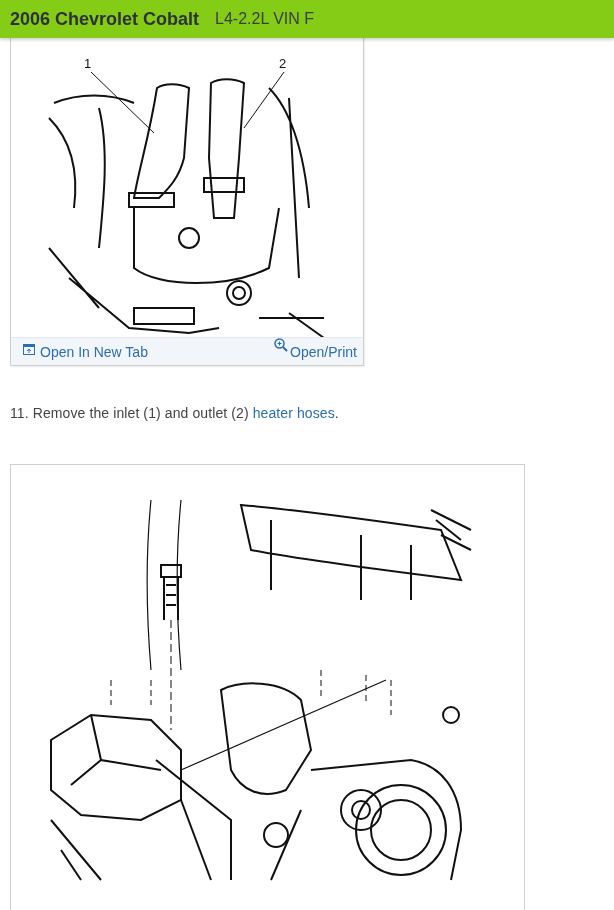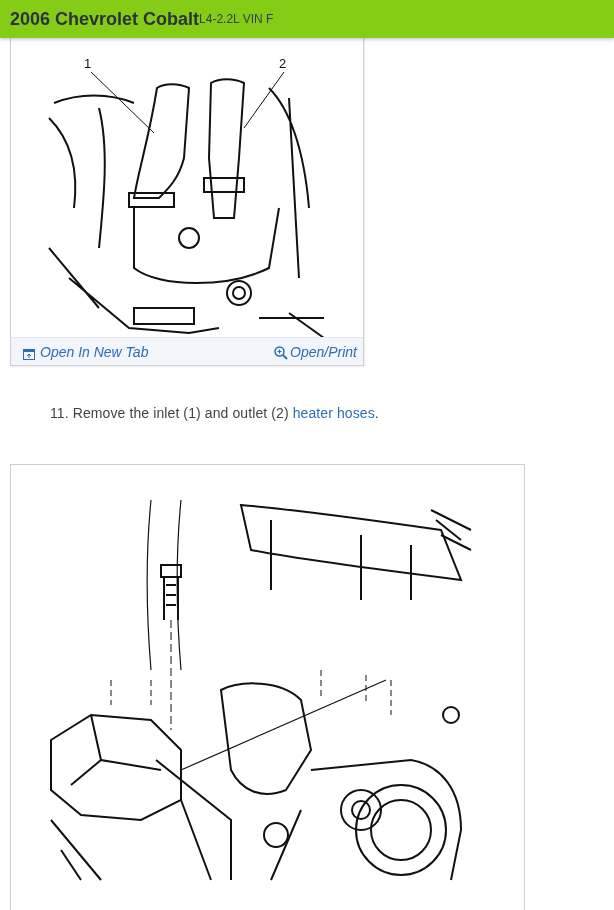--- a/index.html
+++ b/index.html
@@ -11,42 +11,42 @@
     }
     .header {
       position: absolute; left: 0; top: 0; width: 614px; height: 38px;
       background: #84cc16;
       box-shadow: 0 2px 3px rgba(0,0,0,0.18);
       z-index: 5;
       display: flex; align-items: center;
       box-sizing: border-box; padding-left: 10px;
     }
     .header .title { font-size: 18px; font-weight: bold; color: #2d3138; }
-    .header .sub { font-size: 12px; color: #3a3e45; margin-left: 0; }
+    .header .sub { font-size: 16px; color: #3a3e45; margin-left: 16px; }
 
     .figure1 {
       position: absolute; left: 10px; top: 30px; width: 354px; height: 336px;
       border: 1px solid #cfcfcf; border-top: none;
       box-shadow: 1px 1px 2px rgba(0,0,0,0.08);
       background: #fff; box-sizing: border-box;
     }
     .figure1 .art { position: absolute; left: 28px; top: 18px; width: 290px; height: 292px; }
     .fig-footer {
       position: absolute; left: 0; bottom: 0; width: 100%; height: 28px;
       background: #f2f5f9; border-top: 1px solid #e4e8ee;
       display: flex; align-items: center; justify-content: space-between;
       box-sizing: border-box; padding: 0 6px 0 12px;
       font-size: 14px; color: #2c6db3;
     }
-    .fig-footer .link { display: flex; align-items: flex-end; cursor: pointer; font-style: italic; }
+    .fig-footer .link { display: flex; align-items: flex-start; cursor: pointer; }
     .fig-footer svg { margin-right: 5px; }
 
     .step {
       position: absolute; left: 10px; top: 405px;
-      font-size: 14px; color: #444; letter-spacing: 0.1px; margin-left: 40px;
+      font-size: 14px; color: #444; letter-spacing: 0.1px;
     }
     .step a { color: #2c6db3; text-decoration: none; }
 
     .figure2 {
       position: absolute; left: 10px; top: 464px; width: 515px; height: 450px;
       border: 1px solid #cfcfcf; background: #fff; box-sizing: border-box;
     }
     .figure2 .art { position: absolute; left: 30px; top: 25px; width: 440px; height: 400px; }
   </style>
 </head>

